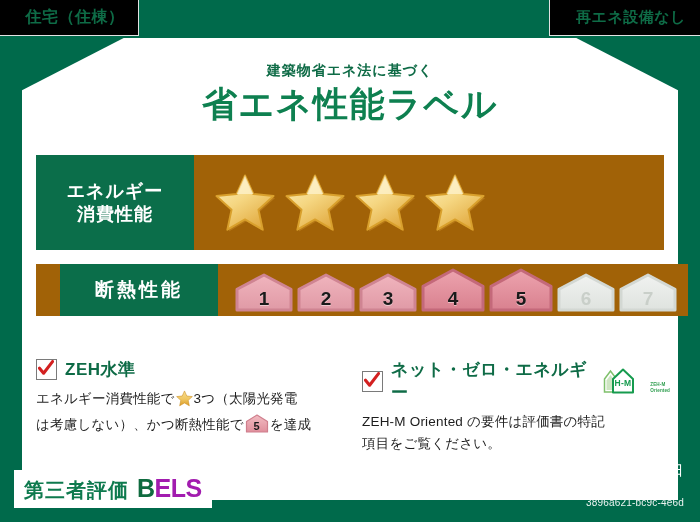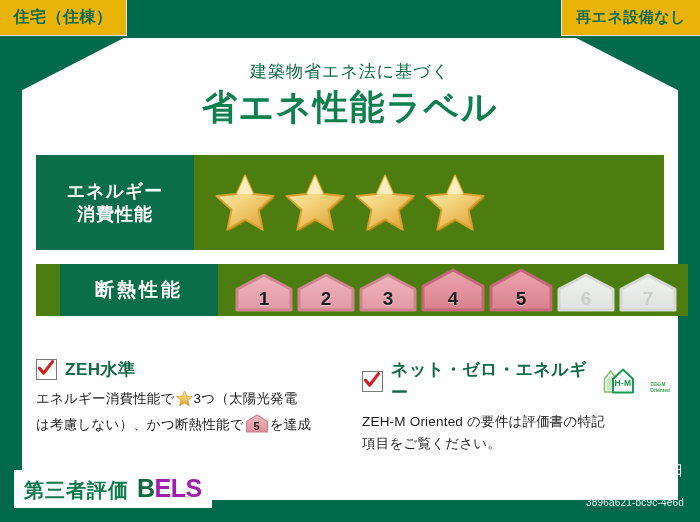--- a/index.html
+++ b/index.html
@@ -12,26 +12,27 @@
   .label{
     position:relative;
     width:700px;height:522px;
     background:#006a4b;
     overflow:hidden;
   }
 
   
   .tag{
     position:absolute;
-    background:#eab308;
+    background:#000000;
     color:#0e6b46;
     font-weight:bold;
     display:flex;align-items:center;justify-content:center;
     letter-spacing:.5px;
     z-index:6;
+    padding-left:12px;
   }
   .tag-left{
     left:0;top:0;
     width:126px;height:35px;
     font-size:16px;
     border-right:1px solid #e2e2e2;
     border-bottom:1px solid #e2e2e2;
   }
   .tag-right{
     right:0;top:0;
@@ -50,32 +51,32 @@
     clip-path:polygon(0% 11.3%, 15.5% 0%, 84.5% 0%, 100% 11.3%, 100% 100%, 0% 100%);
     z-index:2;
   }
 
   
   .head{
     position:absolute;left:0;top:62px;width:700px;
     text-align:center;z-index:5;
   }
   .head .sub{
-    font-size:17px;font-weight:normal;color:#0e6b46;
+    font-size:14px;font-weight:bold;color:#0e6b46;
     letter-spacing:1px;line-height:1.2;
   }
   .head .main{
     font-size:35px;font-weight:bold;color:#0e8050;
     letter-spacing:1.5px;line-height:1.25;margin-top:3px;
   }
 
   
   .row{
     position:absolute;z-index:5;display:flex;align-items:stretch;
-    background:#4d7c0f;
+    background:#a16207;
   }
   .row-energy{left:36px;top:155px;width:628px;height:95px;}
   .row-insul {left:36px;top:264px;width:628px;height:52px;padding-left:24px;}
 
   .row-head{
     background:#0b6e4a;
     color:#ffffff;
     display:flex;flex-direction:column;align-items:center;justify-content:center;
     font-weight:bold;
     flex:0 0 auto;

